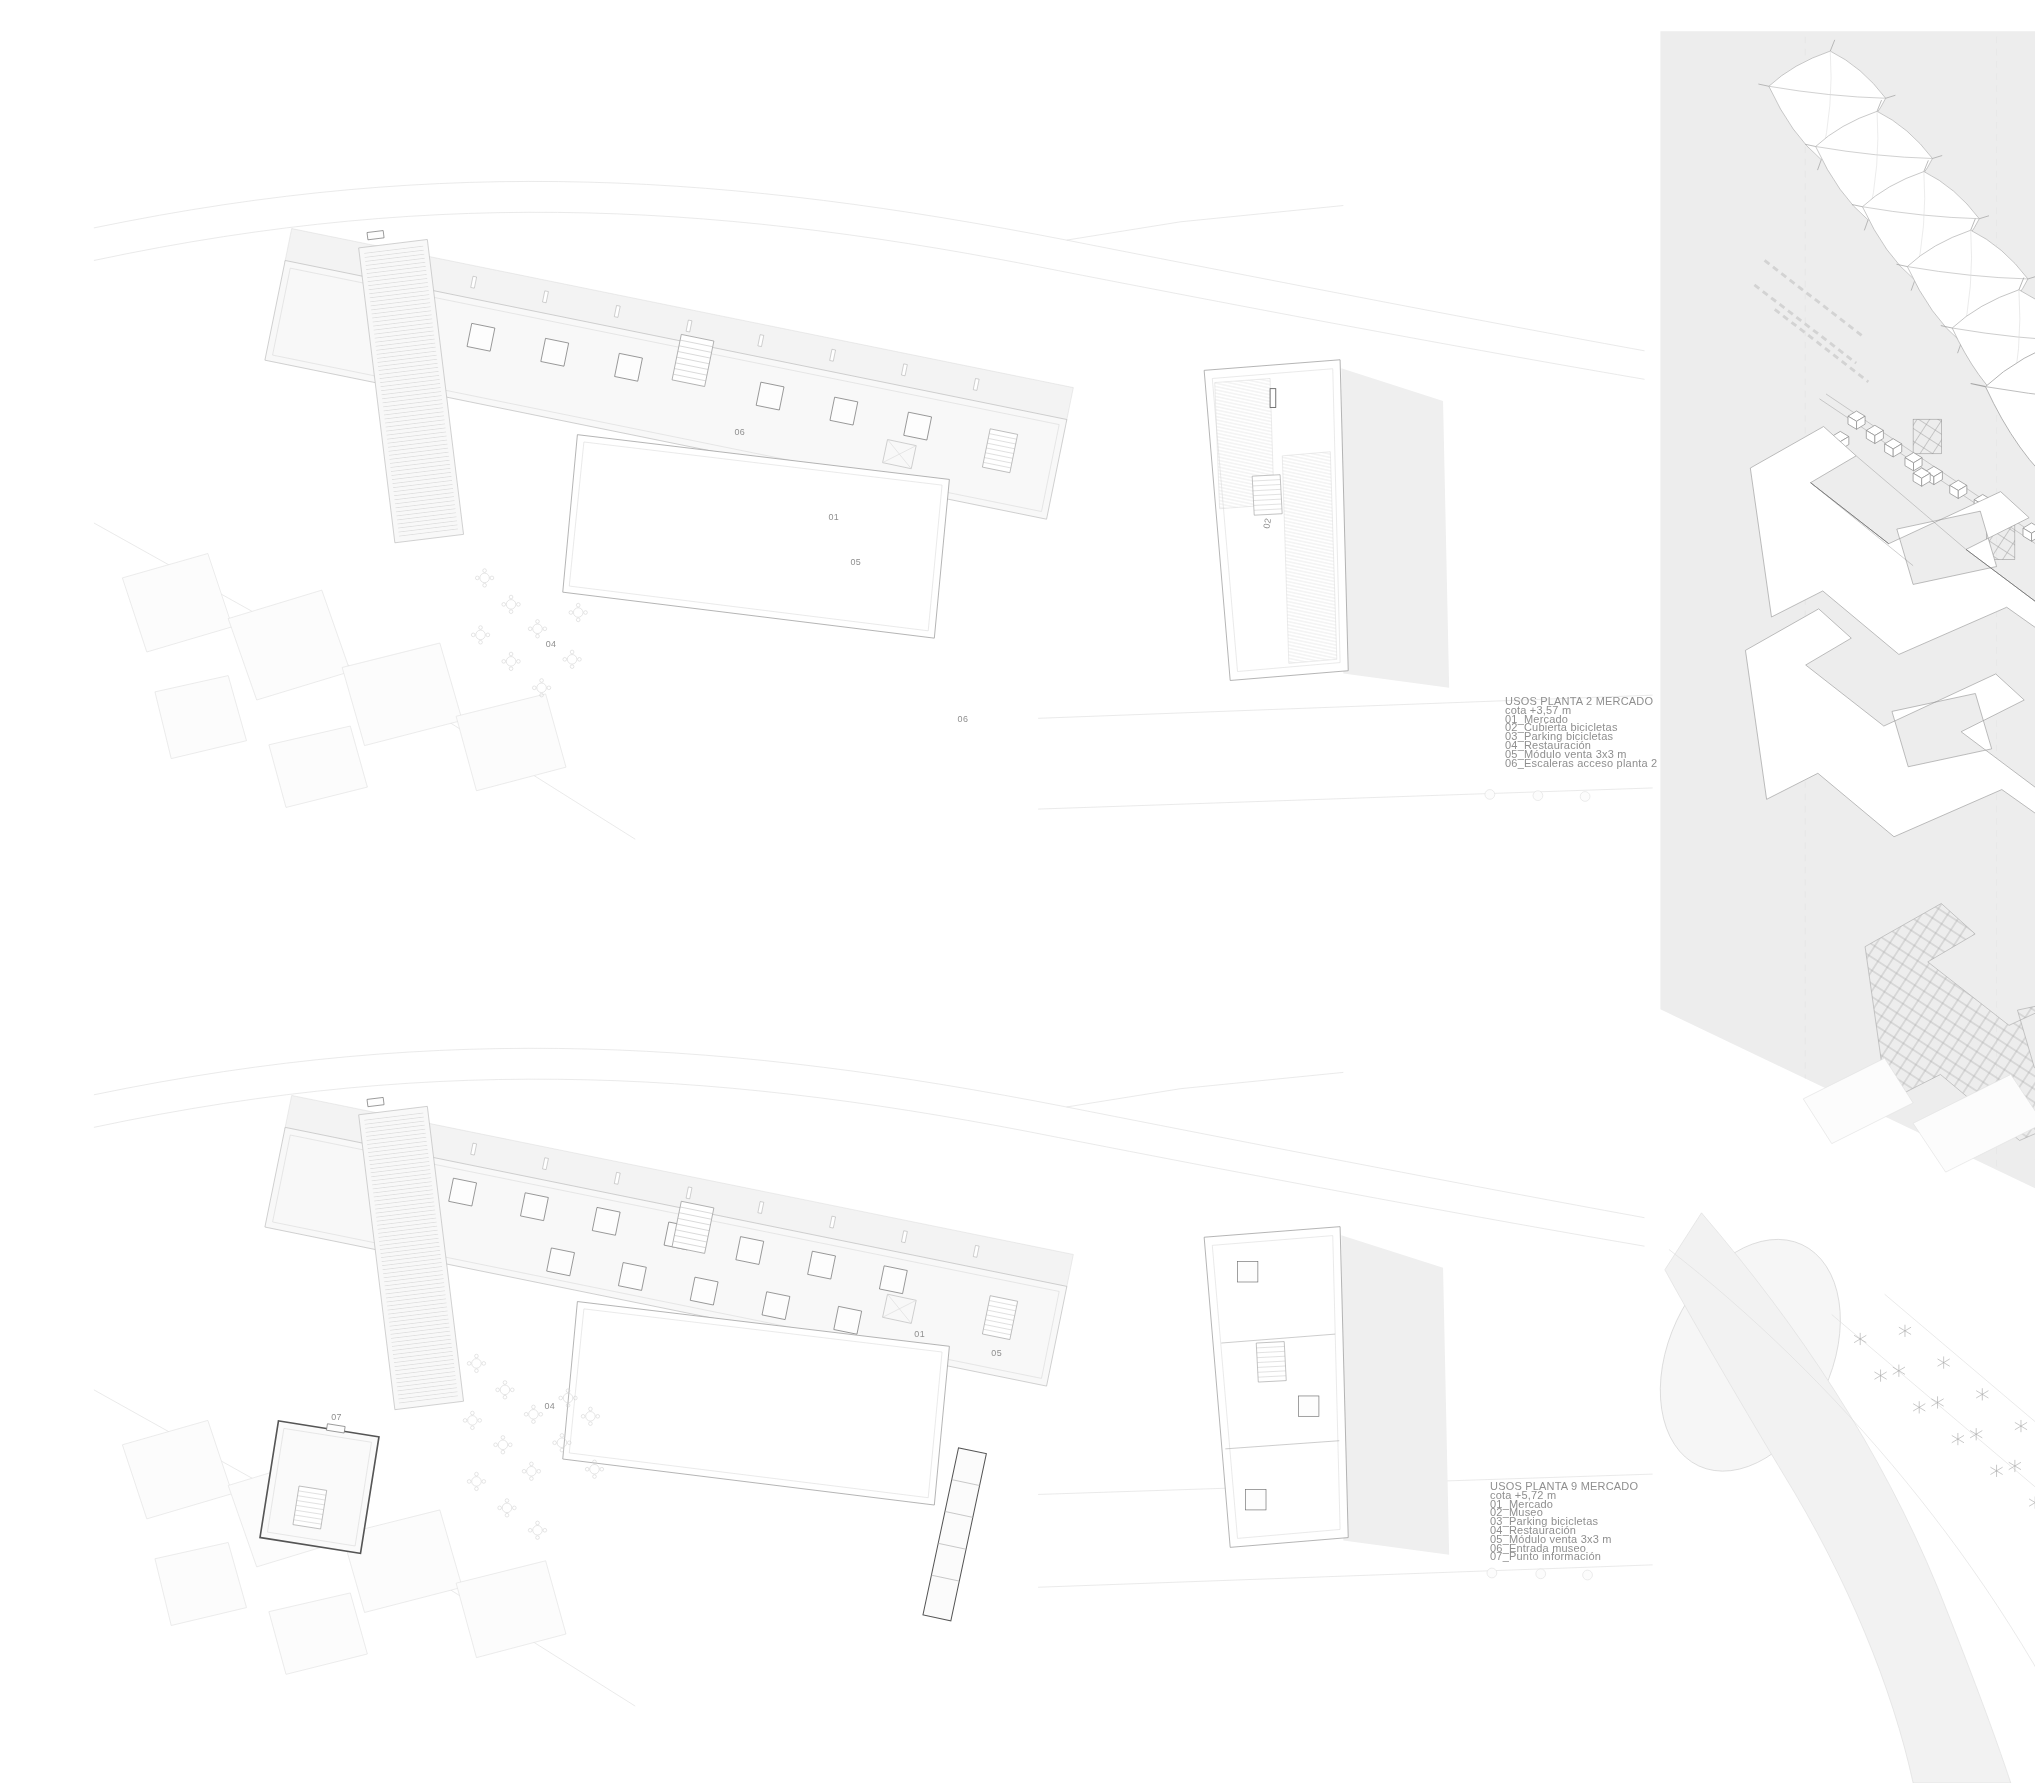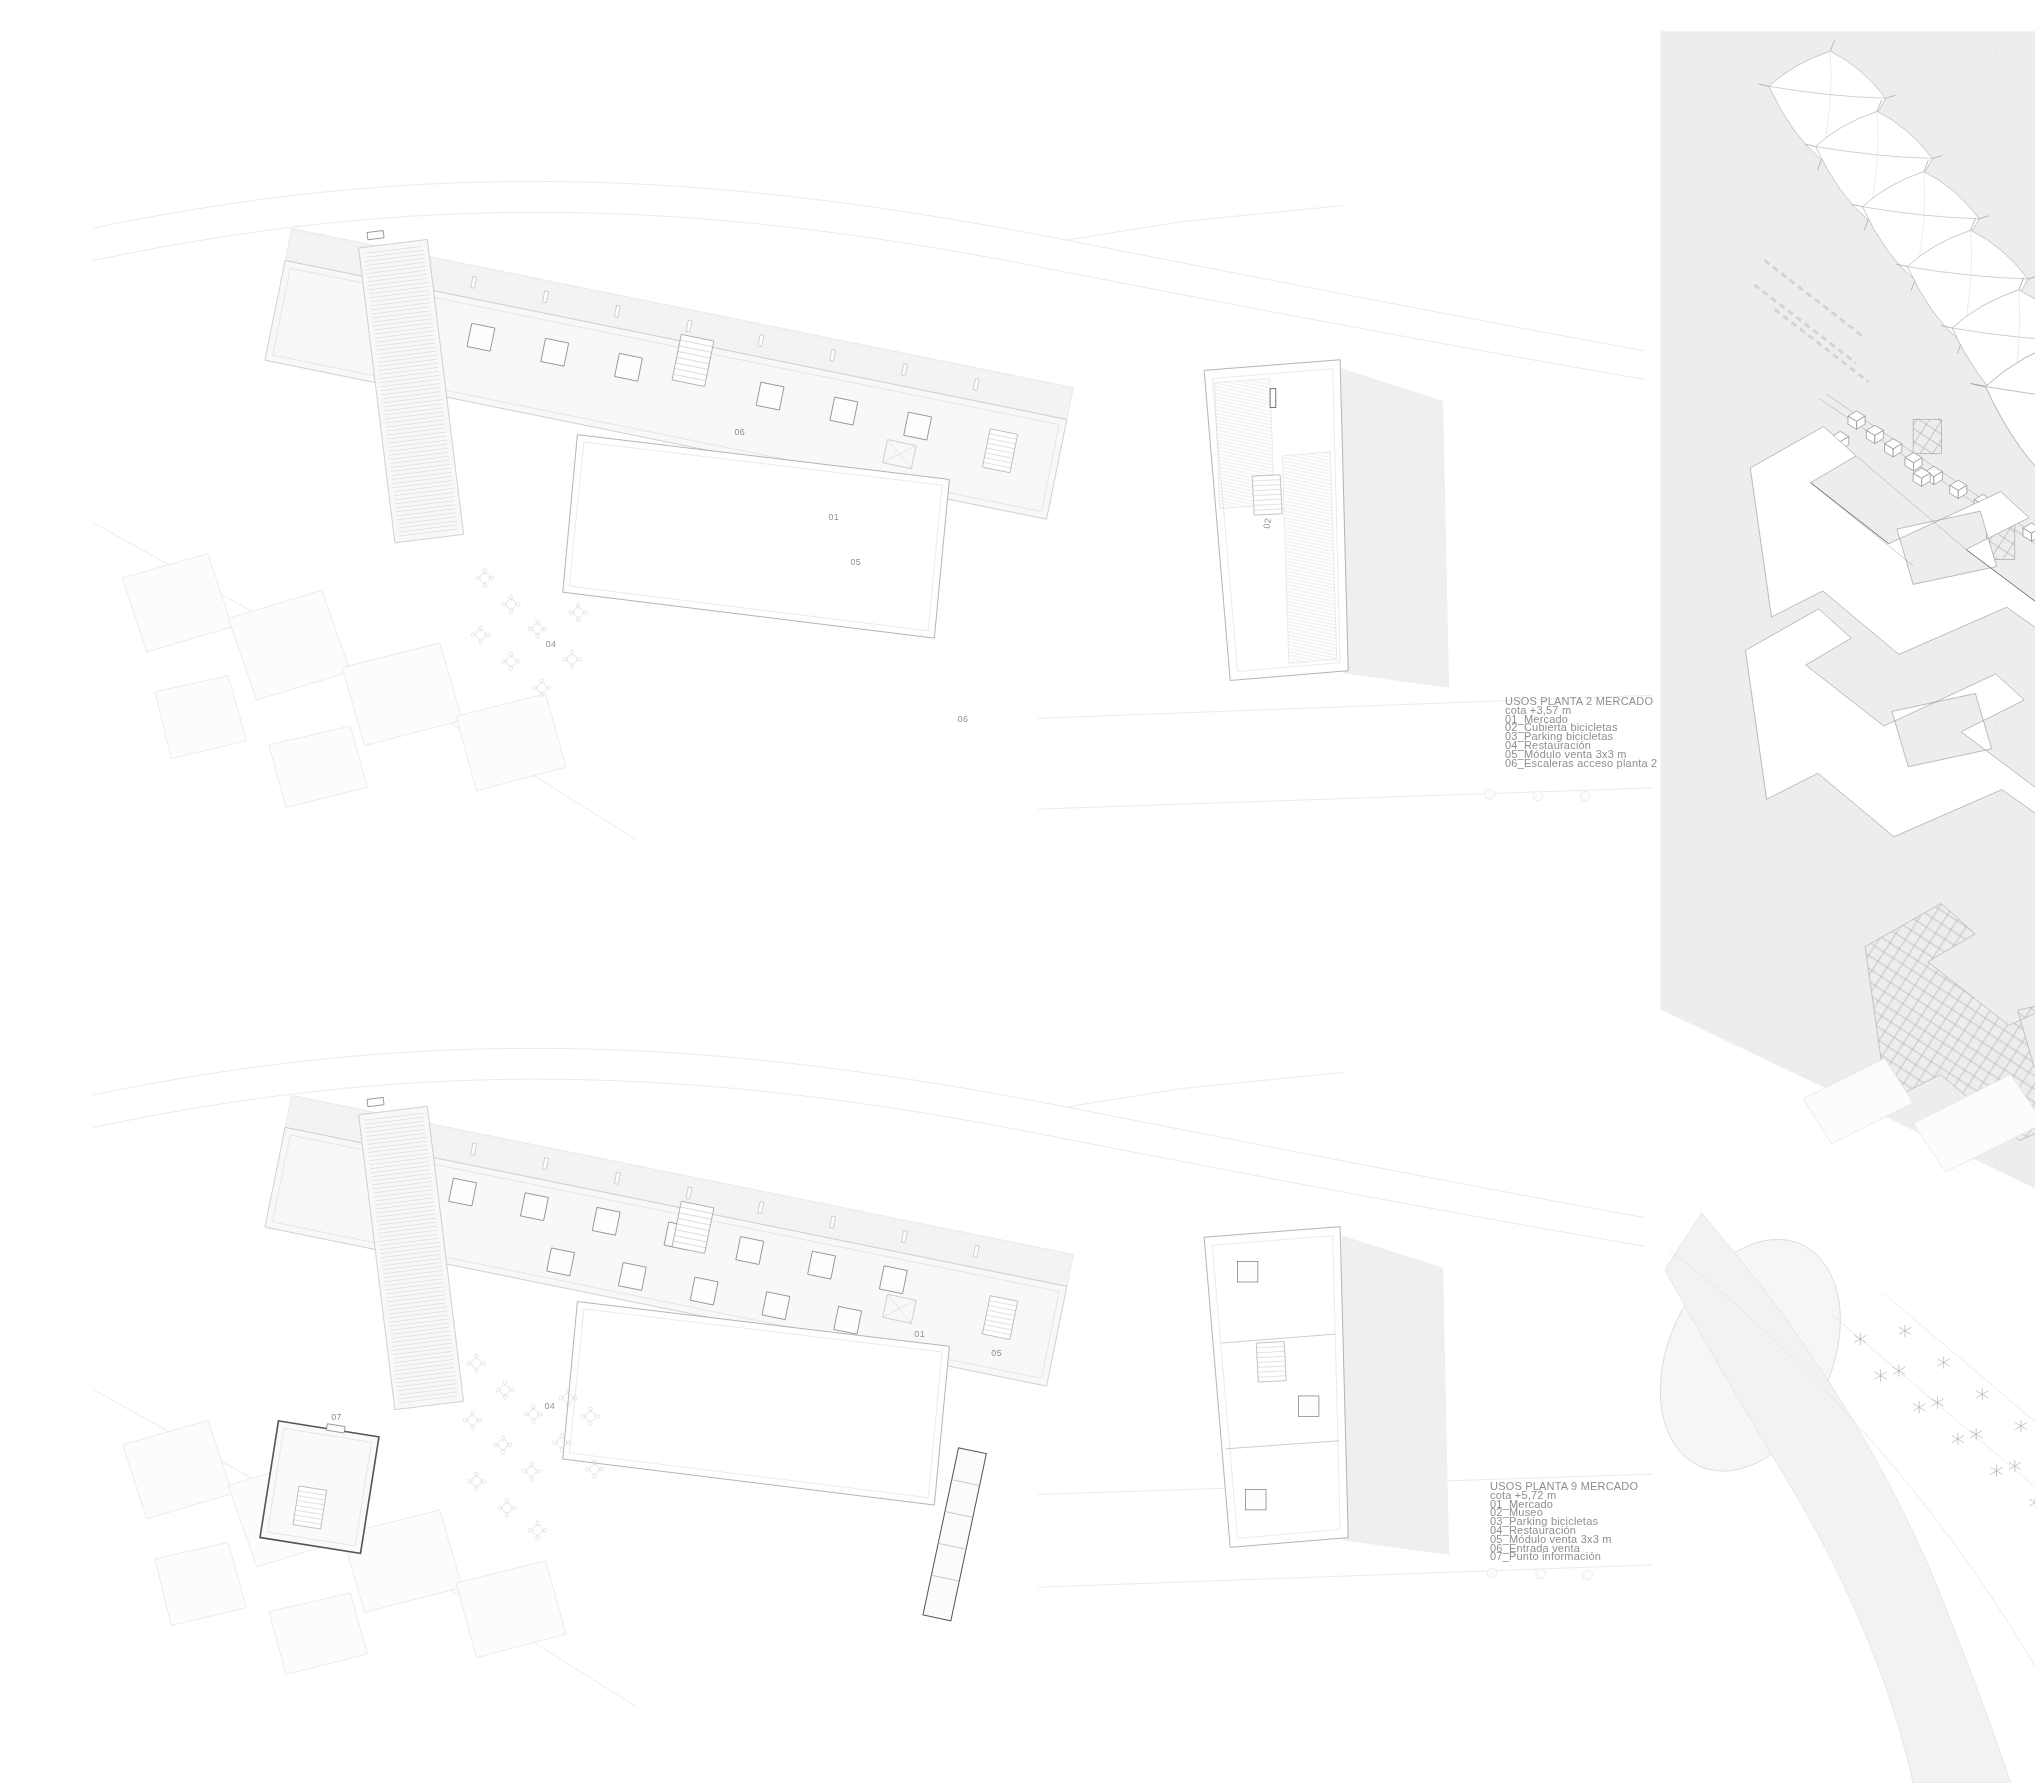--- a/index.html
+++ b/index.html
@@ -396,18 +396,18 @@
   </div>
 
   <div class="legend" style="left:1490px;top:1482px">
     <div>USOS PLANTA 9 MERCADO</div>
     <div>cota +5,72 m</div>
     <div>01_Mercado</div>
     <div>02_Museo</div>
     <div>03_Parking bicicletas</div>
     <div>04_Restauración</div>
     <div>05_Módulo venta 3x3 m</div>
-    <div>06_Entrada venta</div>
+    <div>06_Entrada museo</div>
     <div>07_Punto información</div>
   </div>
 
 </div>
 
 
 </body></html>

